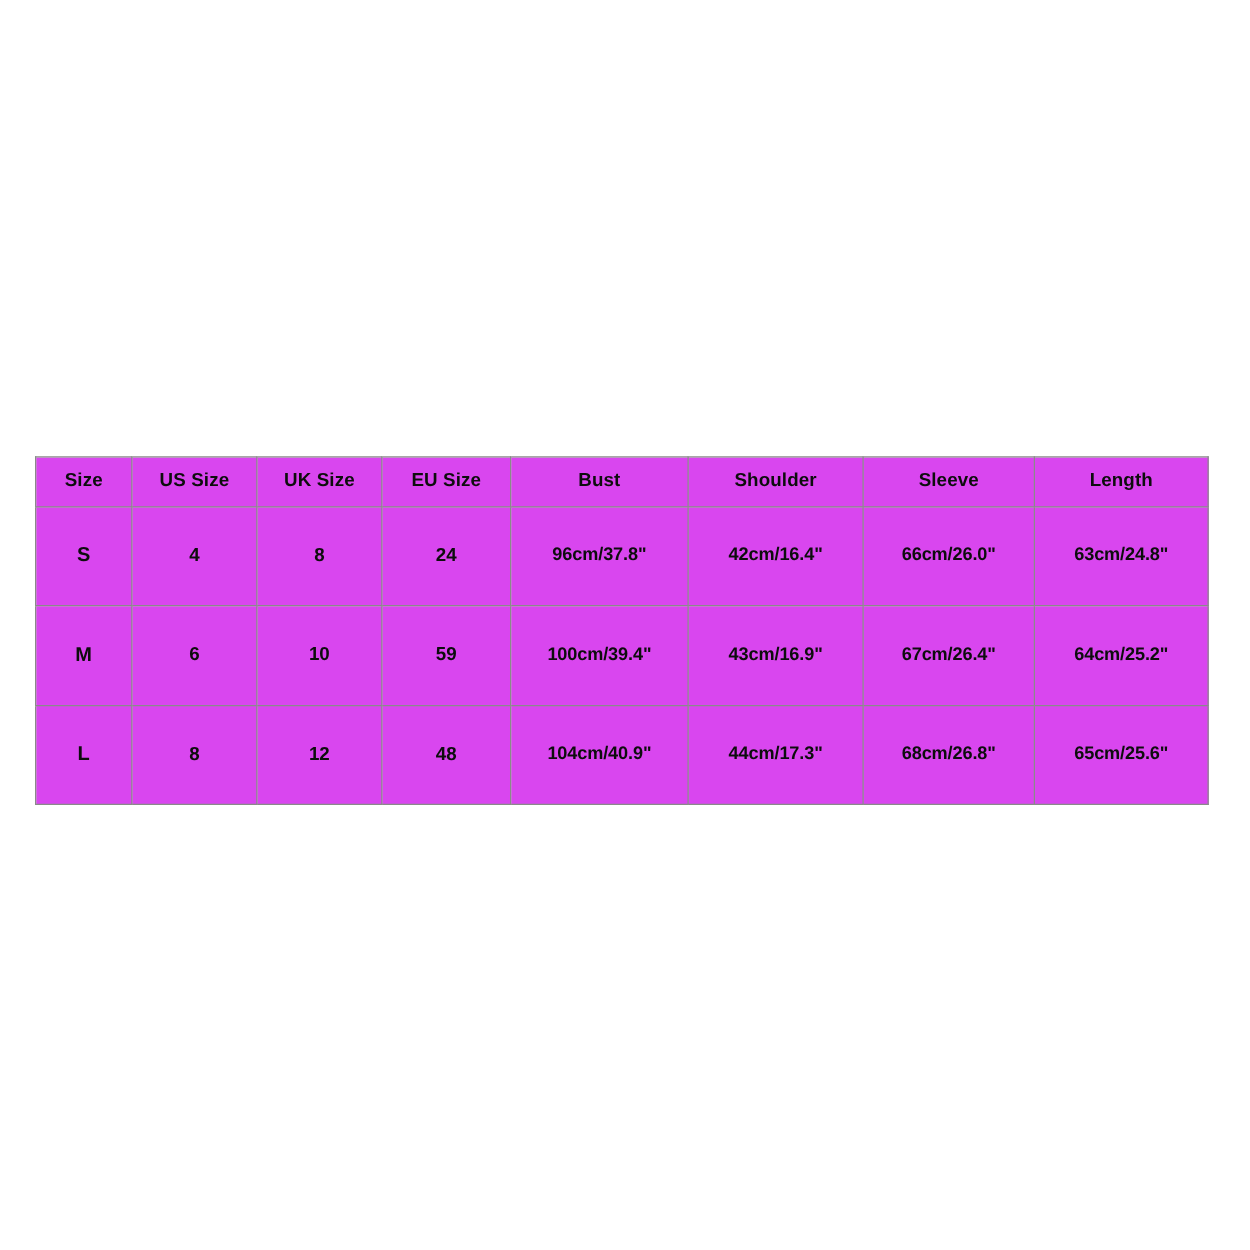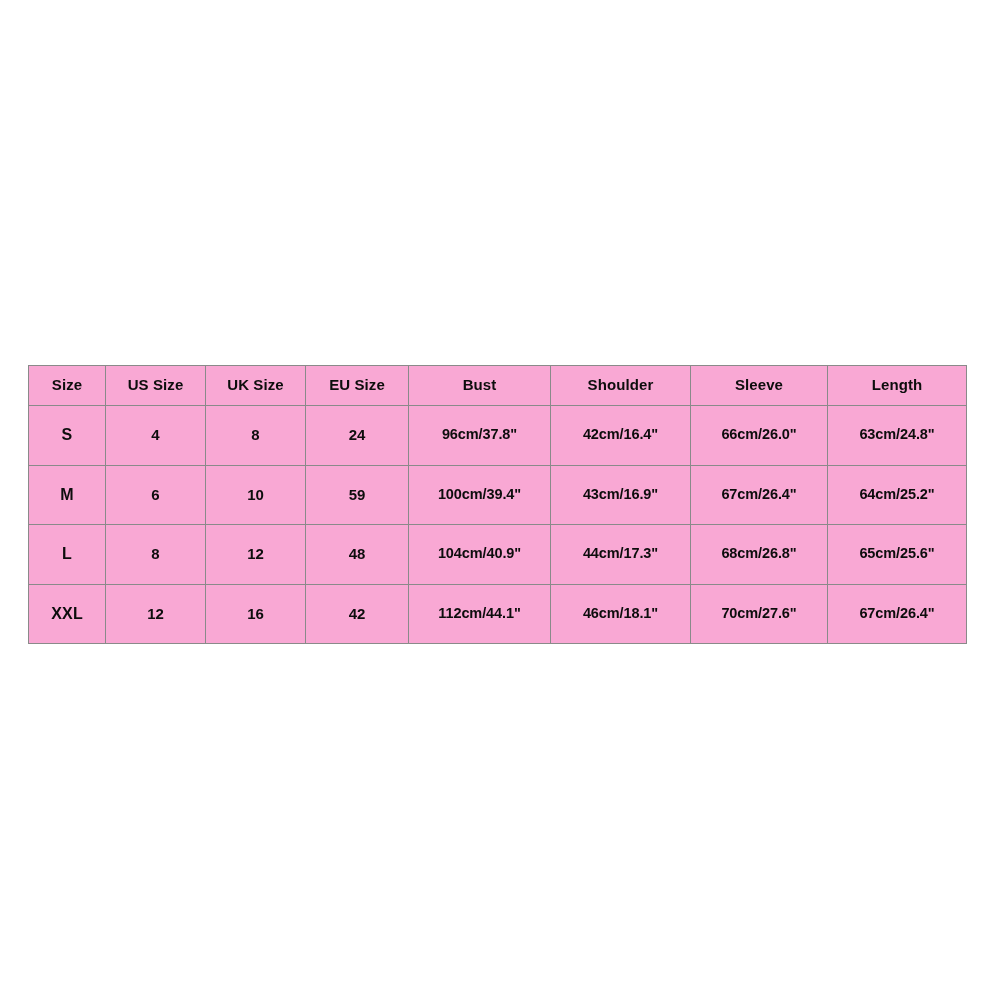--- a/index.html
+++ b/index.html
@@ -30,21 +30,21 @@
     background: #fffefb;
   }
   table.size-chart th,
   table.size-chart td {
     border: 1px solid #8a8a8a;
     text-align: center;
     vertical-align: middle;
     font-family: "Liberation Sans", sans-serif;
     font-weight: bold;
     color: #0d0d0d;
-    background: #f9a8d4;
+    background: #d946ef;
     padding: 0;
     line-height: 1.1;
   }
   table.size-chart thead th {
     font-size: 15px;
     letter-spacing: 0.1px;
     height: 39px;
   }
   table.size-chart tbody td {
     font-size: 15px;
@@ -122,25 +122,15 @@
       <tr>
         <td class="size-label">L</td>
         <td class="num-cell">8</td>
         <td class="num-cell">12</td>
         <td class="num-cell">48</td>
         <td class="meas-cell">104cm/40.9"</td>
         <td class="meas-cell">44cm/17.3"</td>
         <td class="meas-cell">68cm/26.8"</td>
         <td class="meas-cell">65cm/25.6"</td>
       </tr>
-      <tr>
-        <td class="size-label">XXL</td>
-        <td class="num-cell">12</td>
-        <td class="num-cell">16</td>
-        <td class="num-cell">42</td>
-        <td class="meas-cell">112cm/44.1"</td>
-        <td class="meas-cell">46cm/18.1"</td>
-        <td class="meas-cell">70cm/27.6"</td>
-        <td class="meas-cell">67cm/26.4"</td>
-      </tr>
     </tbody>
   </table>
 </div>
 
 </body></html>

